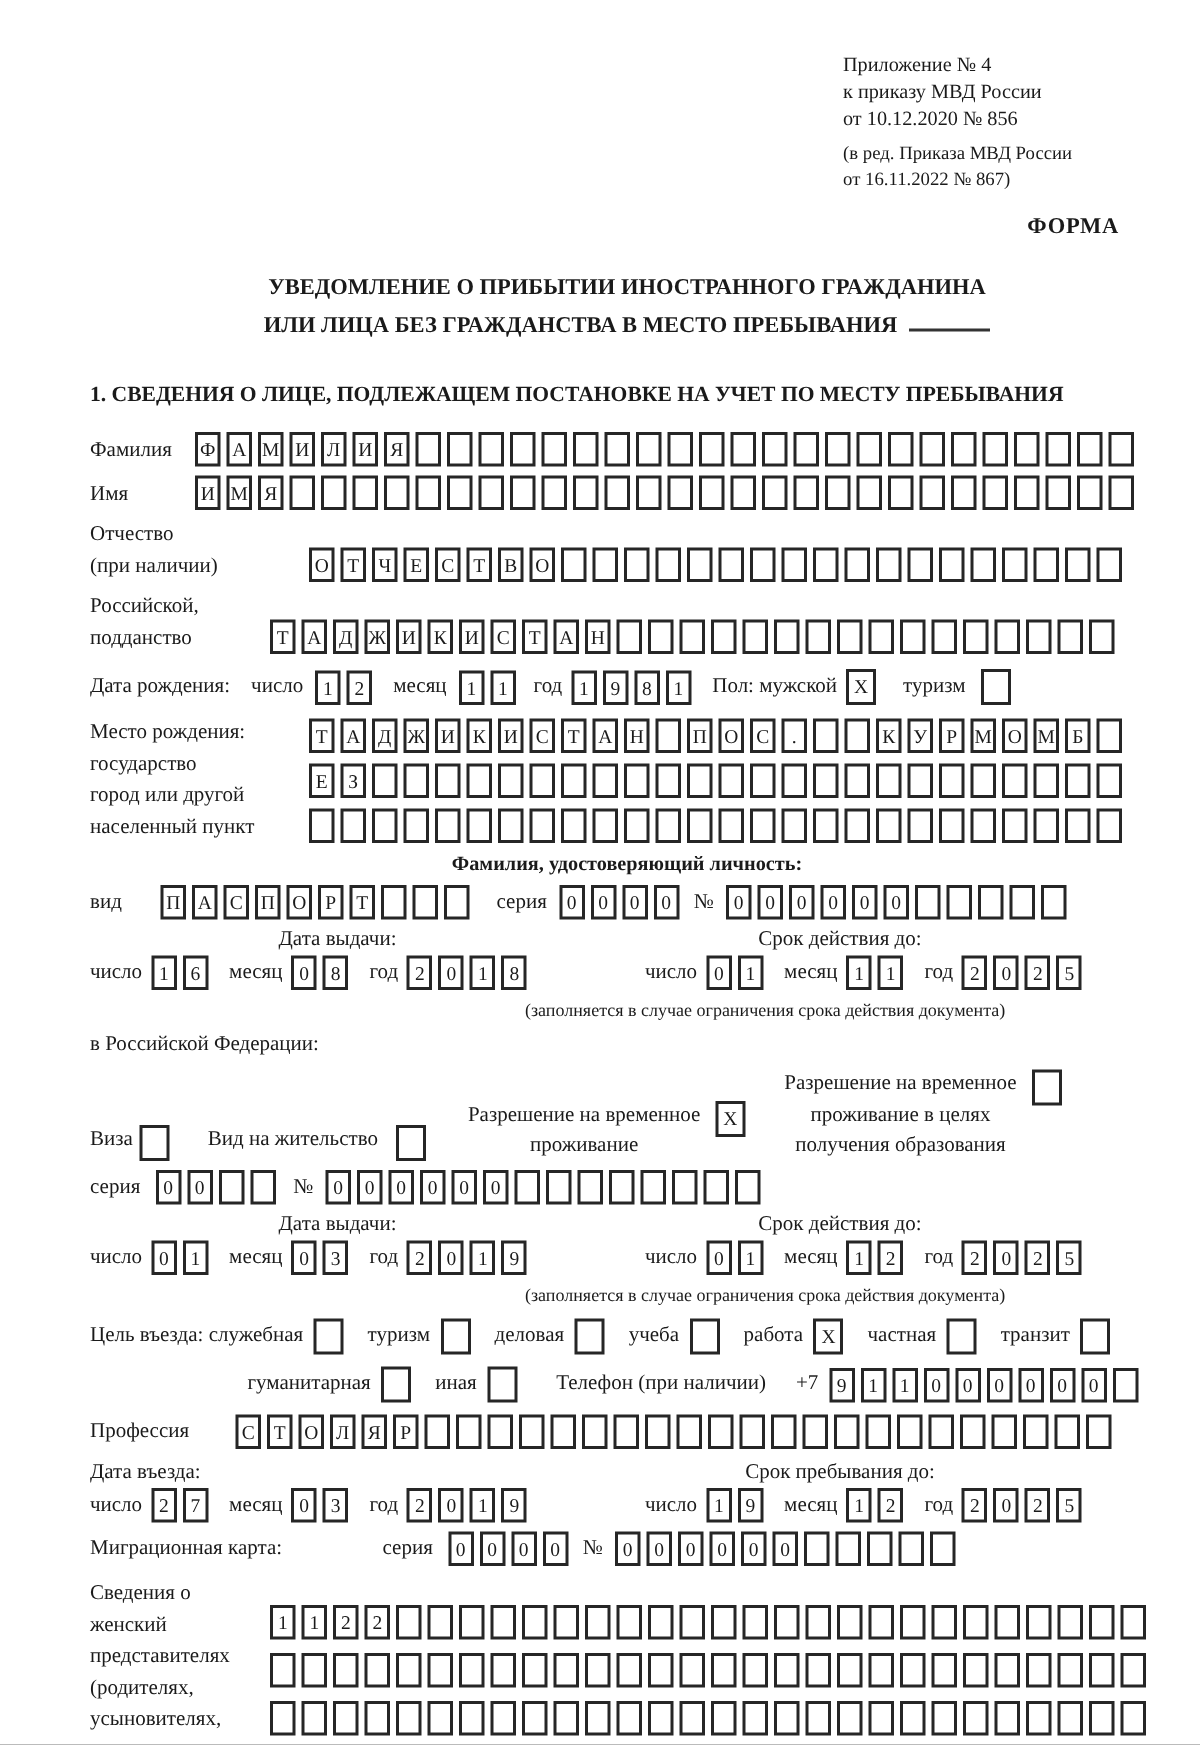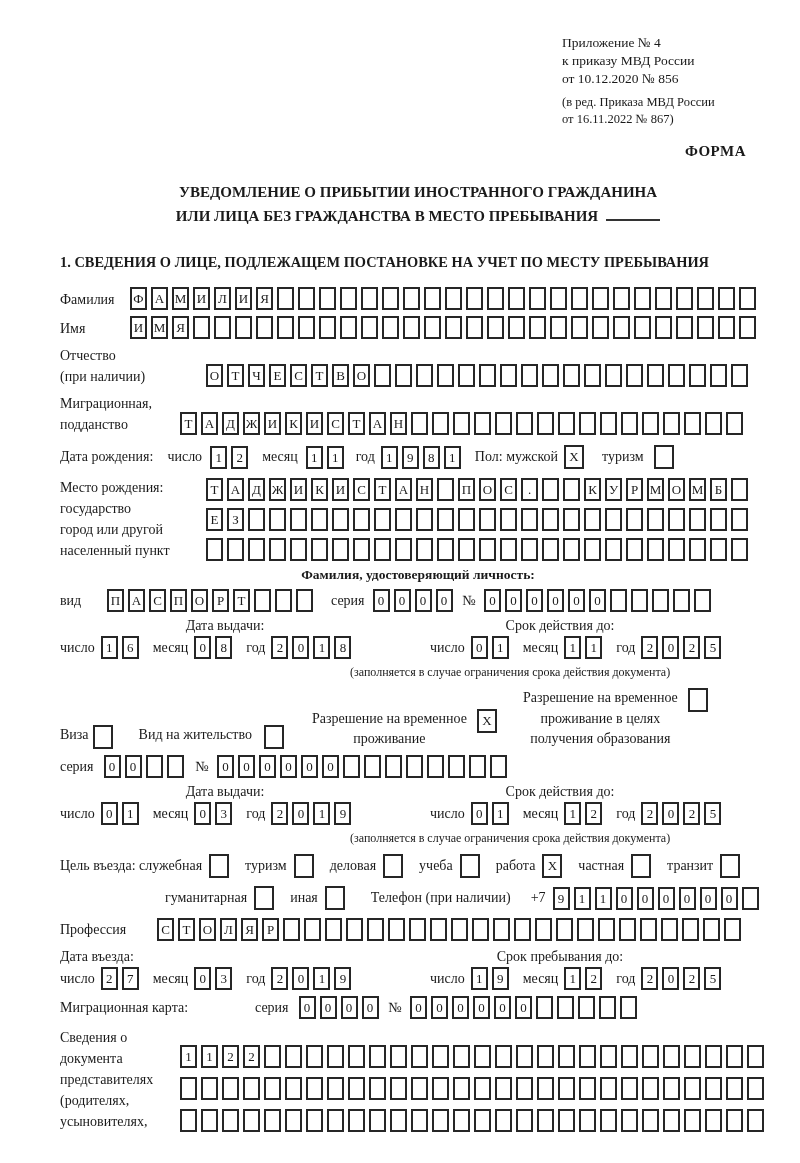--- a/index.html
+++ b/index.html
@@ -168,21 +168,21 @@
           <span class="cell">&nbsp;</span>
           <span class="cell">&nbsp;</span>
           <span class="cell">&nbsp;</span>
           <span class="cell">&nbsp;</span>
           <span class="cell">&nbsp;</span>
         </div>
     </div>
 
     <div class="frow">
       <div class="lblcol" style="width:120px">
-        <div>Миграционная,</div>
+        <div>Российской,</div>
         <div>подданство</div>
       </div>
       <div class="cells">
           <span class="cell">Т</span>
           <span class="cell">А</span>
           <span class="cell">Д</span>
           <span class="cell">Ж</span>
           <span class="cell">И</span>
           <span class="cell">К</span>
           <span class="cell">И</span>
@@ -411,20 +411,21 @@
         <span class="cells">
             <span class="cell">2</span>
             <span class="cell">0</span>
             <span class="cell">2</span>
             <span class="cell">5</span>
           </span>
       </div>
     </div>
     <div class="note" style="margin:1px 0 8px 290px">(заполняется в случае ограничения срока действия документа)</div>
 
+    <div style="margin-top:6px">в Российской Федерации:</div>
 
     <div class="frow" style="margin-top:8px">
       <div class="opt">
         <span class="optlbl" style="margin-right:4px">Виза</span>
         <span class="cells cbx">
             <span class="cell">&nbsp;</span>
           </span>
       </div>
       <div class="opt" style="margin-left:22px">
         <span class="optlbl" style="margin-right:12px">Вид на жительство</span>
@@ -681,21 +682,21 @@
           <span class="cell">&nbsp;</span>
           <span class="cell">&nbsp;</span>
           <span class="cell">&nbsp;</span>
           <span class="cell">&nbsp;</span>
         </span>
     </div>
 
     <div class="frow" style="margin-top:8px">
       <div class="lblcol" style="width:120px">
         <div>Сведения о</div>
-        <div>документа</div>
+        <div>женский</div>
         <div>представителях</div>
         <div>(родителях,</div>
         <div>усыновителях,</div>
 
       </div>
       <div>
         <div class="cells" style="margin-bottom:9px">
             <span class="cell">1</span>
             <span class="cell">1</span>
             <span class="cell">2</span>

